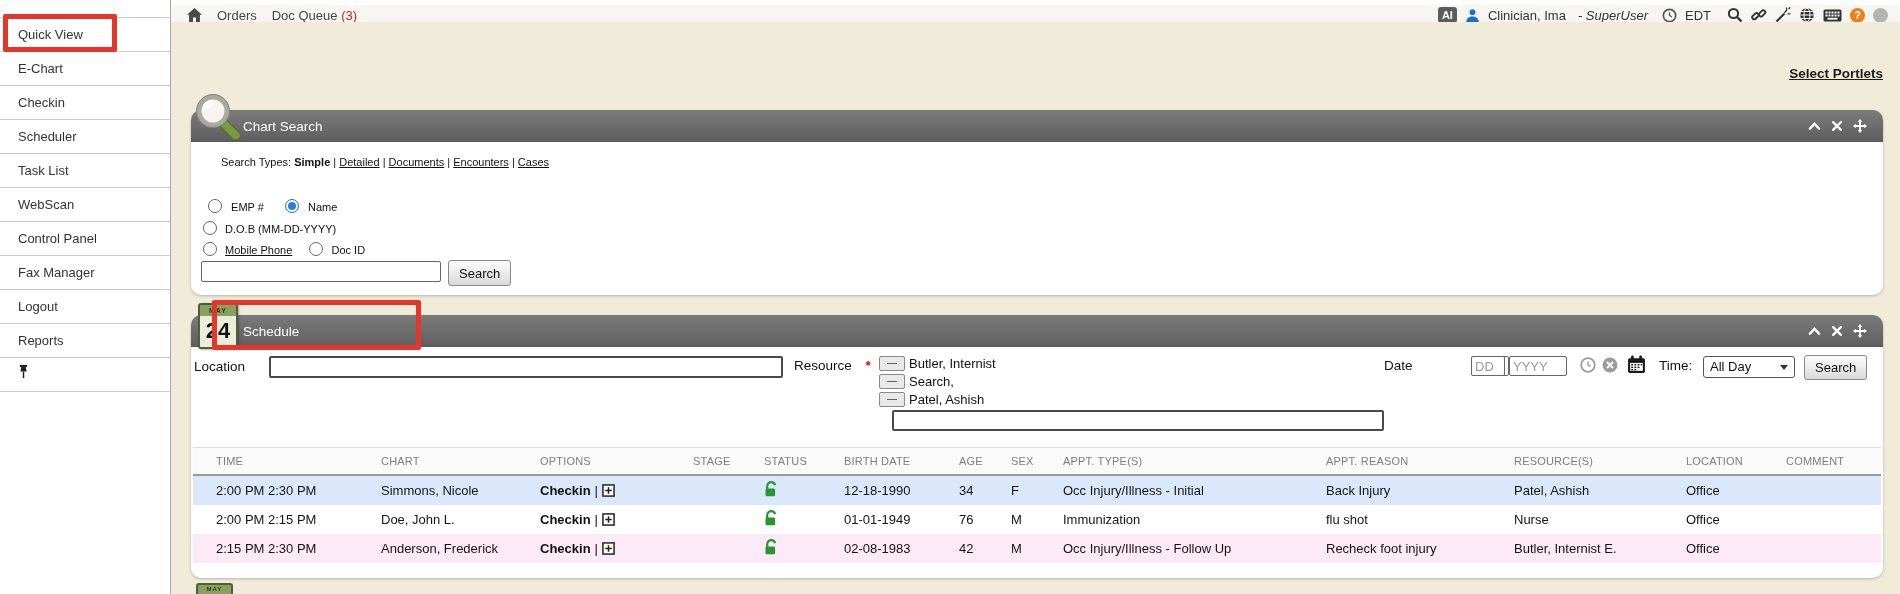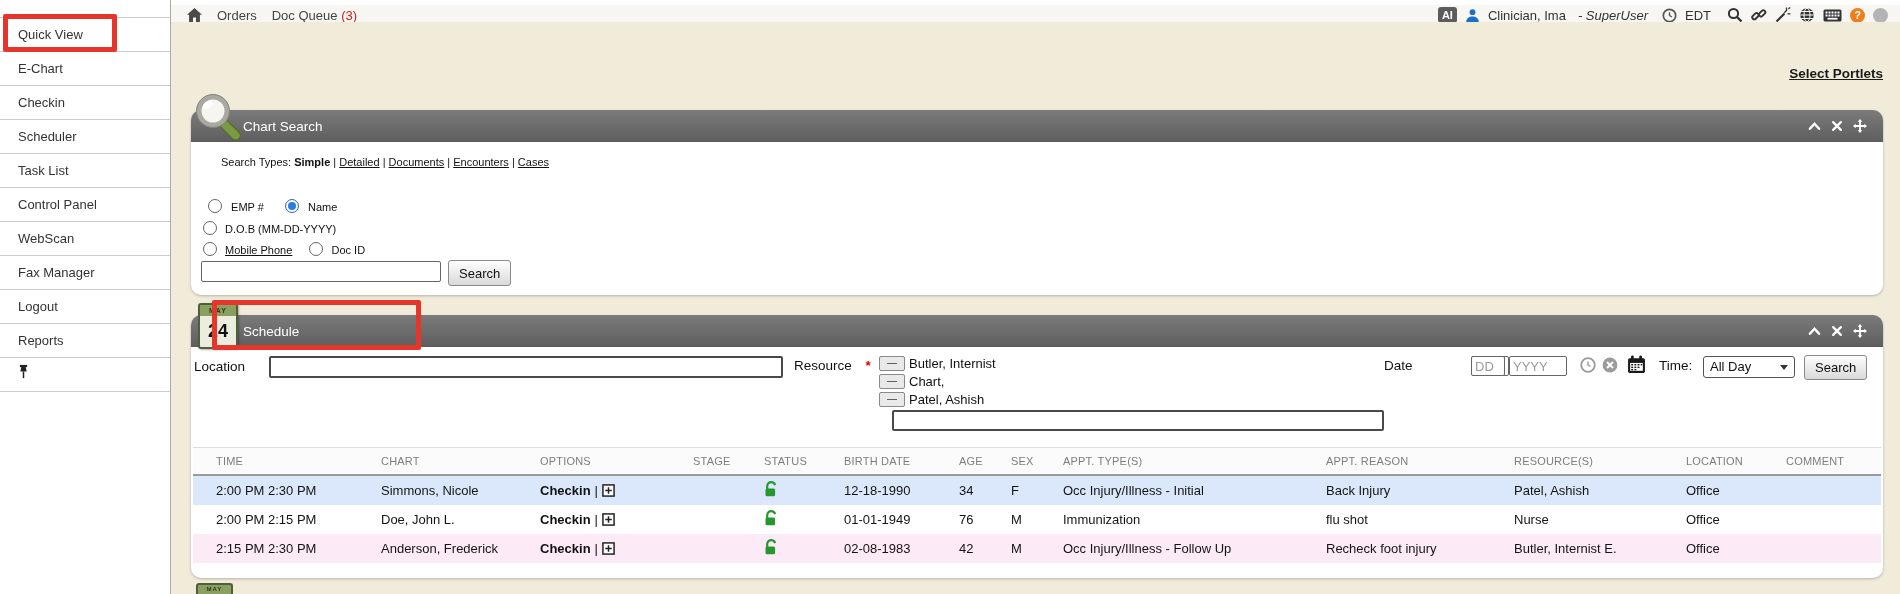--- a/index.html
+++ b/index.html
@@ -62,21 +62,21 @@
   .btn{background:linear-gradient(#fdfdfd,#d9d9d9);border:1px solid #8a8a8a;border-radius:3px;
     font-size:13px;color:#111;cursor:pointer;padding:0 10px;}
 
   
   #sc-header{top:293px;}
   #sc-body{top:325px;height:231px;}
   #sc-cal-icon{position:absolute;left:27px;top:281px;z-index:5;width:36px;height:42px;
     border:2px solid #4f5f3b;border-radius:3px;background:#eceedd;box-shadow:1px 1px 2px rgba(0,0,0,.3);}
   #sc-cal-icon .cal-top{height:11px;background:#8aa061;color:#2c3a17;font-size:7px;font-weight:bold;
     text-align:center;line-height:11px;letter-spacing:1px;}
-  #sc-cal-icon .cal-day{font-size:18px;font-weight:bold;color:#111;text-align:center;line-height:30px;}
+  #sc-cal-icon .cal-day{font-size:22px;font-weight:bold;color:#111;text-align:center;line-height:30px;}
   .flabel{position:absolute;font-size:13.5px;color:#111;}
   .mini-btn{position:absolute;width:24px;height:13px;background:#e9e9e9;border:1px solid #8a8a8a;
     border-radius:2px;font-size:10px;line-height:12px;text-align:center;color:#333;cursor:pointer;}
   .res-label{position:absolute;font-size:13px;color:#111;}
   .req{color:#e00000;font-weight:bold;}
   .ic-btn{position:absolute;cursor:pointer;display:inline-flex;}
 
   .select-box{position:absolute;left:1512px;top:9px;width:84px;height:20px;border:1px solid #555;
     border-radius:3px;background:#fff;font-size:13px;color:#111;line-height:20px;
     padding-left:6px;cursor:pointer;}
@@ -189,22 +189,22 @@
   </div>
 </div>
 
 <div id="sidebar">
   <div id="side-list">
     <div class="side-item">Quick View</div>
     <div class="side-item">E-Chart</div>
     <div class="side-item">Checkin</div>
     <div class="side-item">Scheduler</div>
     <div class="side-item">Task List</div>
+    <div class="side-item">WebScan</div>
     <div class="side-item">Control Panel</div>
-    <div class="side-item">WebScan</div>
     <div class="side-item">Fax Manager</div>
     <div class="side-item">Logout</div>
     <div class="side-item">Reports</div>
     <div class="side-item pin-row">
       <span>
         <svg width="11" height="15" viewBox="0 0 12 16">
             <rect x="2" y="0.8" width="8" height="2.4" fill="#222"></rect>
             <path d="M3.6 3.2h4.8L9.4 8H2.6z" fill="#222"></path>
             <rect x="5.2" y="8" width="1.6" height="7.2" fill="#222"></rect>
           </svg>
@@ -296,21 +296,21 @@
     <span class="flabel" style="left:3px;top:12px;">Location</span>
     <input style="position: absolute; left: 78px; top: 9px; width: 504px; height: 18px; border: 2px solid rgb(74, 74, 74); border-radius: 2px; font-size: 13px; padding: 0px 3px;">
 
     <span class="flabel" style="left:603px;top:11px;">
       <span>Resource</span>
       <span class="req" style="margin-left:10px;">*</span>
     </span>
     <span class="mini-btn" style="left:688px;top:9px;">—</span>
     <span class="res-label" style="left:718px;top:9px;">Butler, Internist</span>
     <span class="mini-btn" style="left:688px;top:27px;">—</span>
-    <span class="res-label" style="left:718px;top:27px;">Chart,</span>
+    <span class="res-label" style="left:718px;top:27px;">Search,</span>
     <span class="mini-btn" style="left:688px;top:45px;">—</span>
     <span class="res-label" style="left:718px;top:45px;">Patel, Ashish</span>
     <input style="position: absolute; left: 701px; top: 63px; width: 482px; height: 17px; border: 2px solid rgb(74, 74, 74); border-radius: 2px; font-size: 13px; padding: 0px 3px;">
 
     <span class="flabel" style="left:1193px;top:11px;">Date</span>
     <input class="field" style="position: absolute; left: 1280px; top: 9px; width: 30px; height: 18px;" placeholder="MM">
     <input class="field" style="position: absolute; left: 1280px; top: 9px; width: 26px; height: 18px;" placeholder="DD">
     <input class="field" style="position: absolute; left: 1318px; top: 9px; width: 50px; height: 18px;" placeholder="YYYY">
     <span class="ic-btn" style="left:1389px;top:10px;">
       <svg width="16" height="16" viewBox="0 0 16 16">

